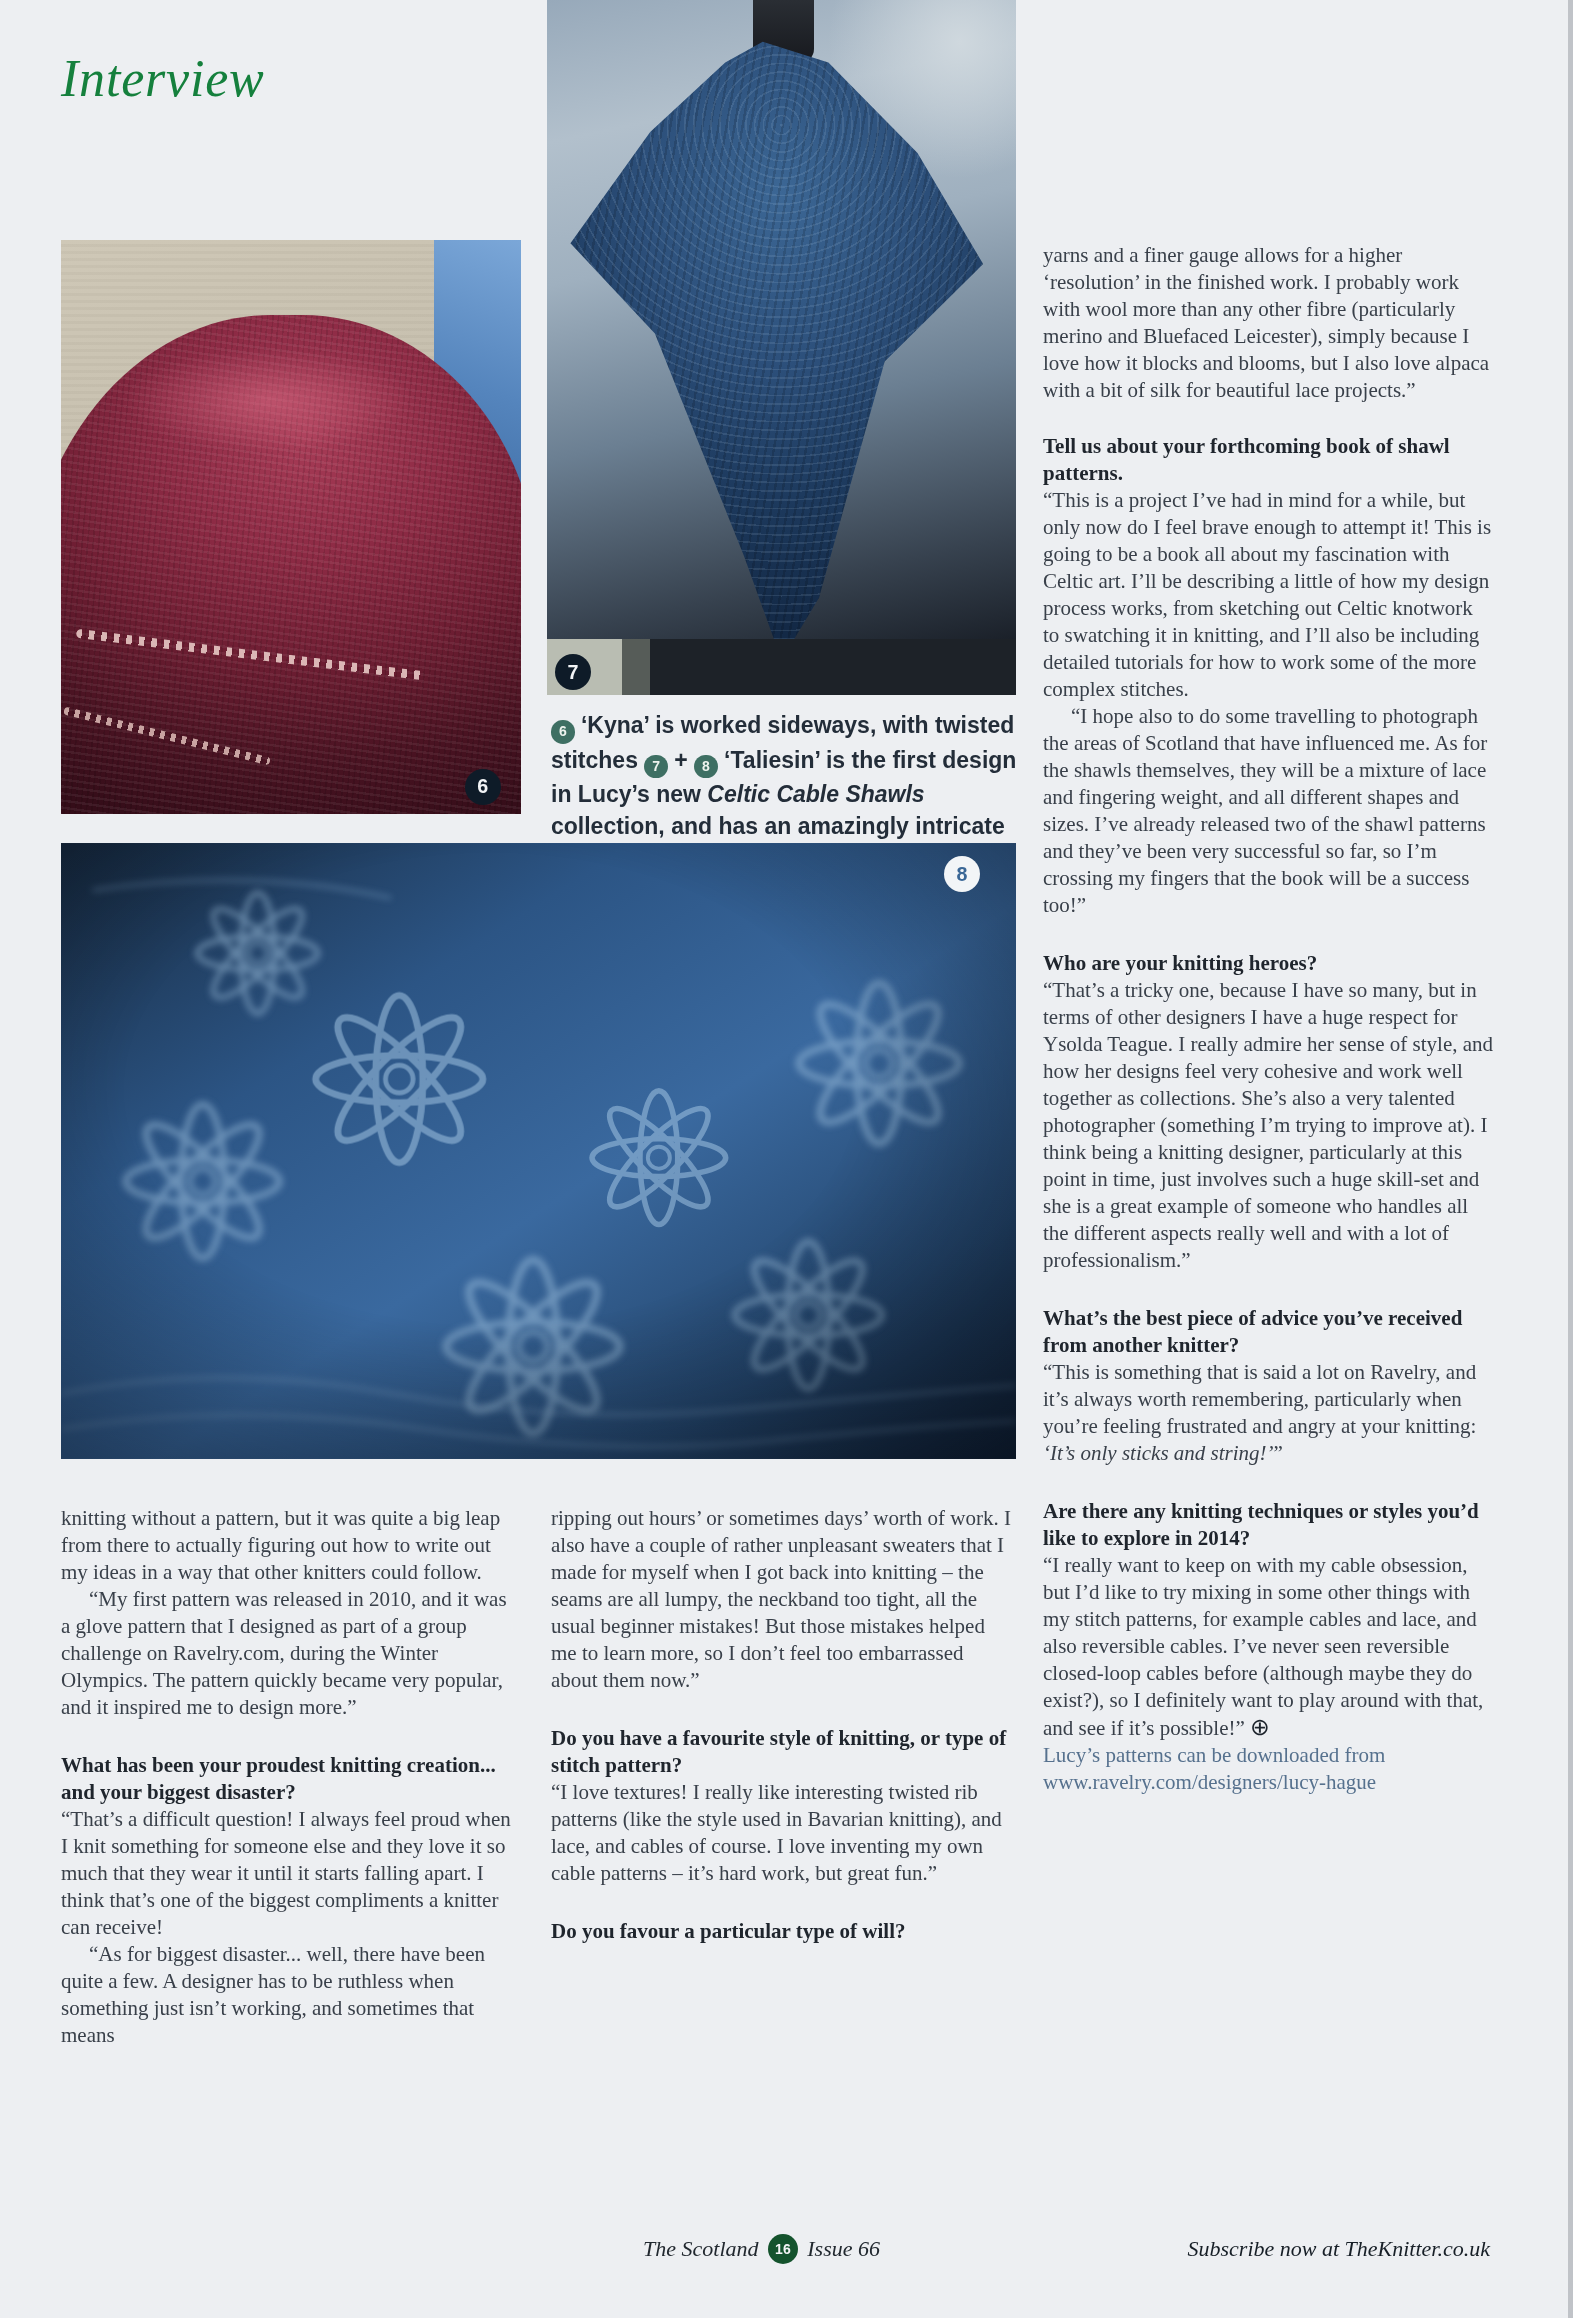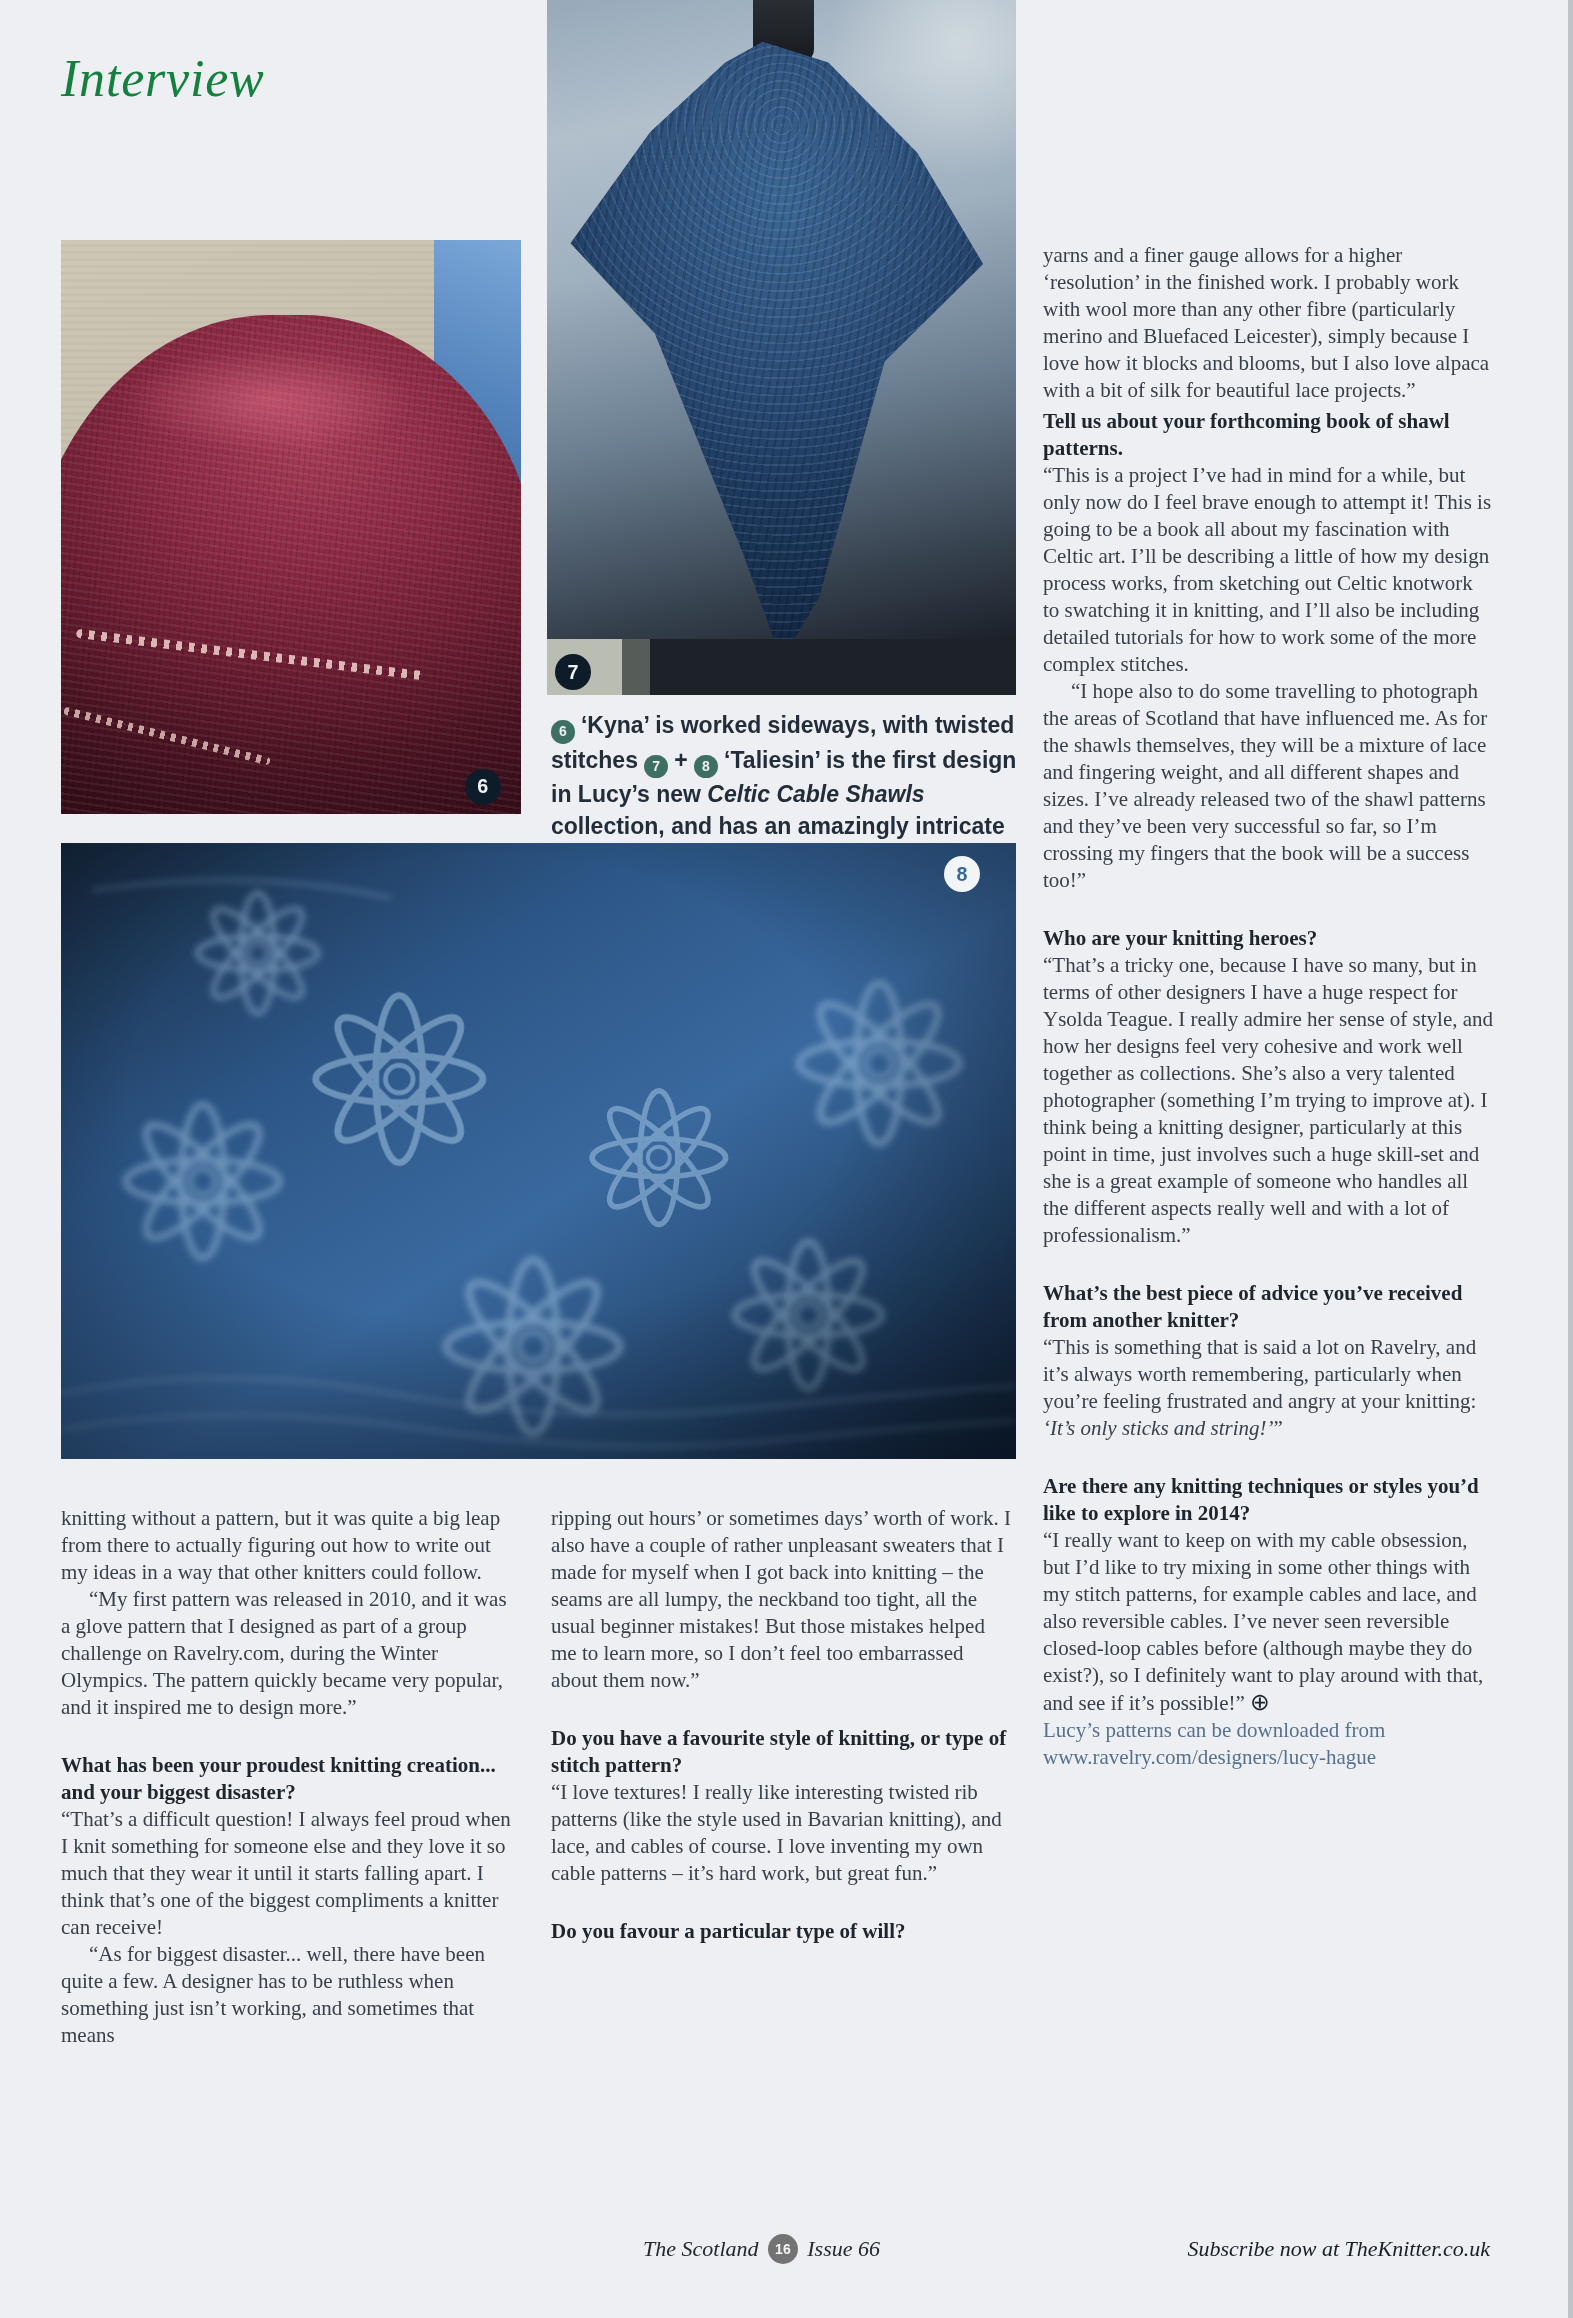--- a/index.html
+++ b/index.html
@@ -71,29 +71,29 @@
   .caption em{font-style:italic;}
 
   
   .col{position:absolute;font-size:21px;line-height:27px;text-align:left;}
   .col-left{left:61px;top:1505px;width:460px;}
   .col-mid{left:551px;top:1505px;width:460px;}
   .col-right{left:1043px;top:242px;width:451px;}
   .col p{margin:0;}
   .col p.indent{text-indent:28px;}
   .col .h{font-weight:700;color:#1f252d;margin-top:31px;}
-  .col .h.first{margin-top:4px;}
+  .col .h.first{margin-top:29px;}
   .endmark{font-size:23.6px;color:#1b222b;}
   .credit{margin-top:27px;color:#56718e;}
 
   
   .footer-brand{position:absolute;left:643px;top:2234px;display:flex;align-items:center;gap:9.4px;
      font-style:italic;font-size:22px;color:#21282f;}
   .footer-pagenum{display:flex;align-items:center;justify-content:center;width:30px;height:30px;
-     border-radius:50%;background:#737373;color:#f4f5f6;font-style:normal;
+     border-radius:50%;background:#14532d;color:#f4f5f6;font-style:normal;
      font-family:"Liberation Sans", sans-serif;font-weight:700;font-size:14px;}
   .footer-subscribe{position:absolute;right:83px;top:2236px;font-style:italic;font-weight:400;
      font-size:22px;color:#171f27;}
 </style>
 </head>
 <body>
 
 <div class="page">
 
   <div class="page-title">Interview</div>

